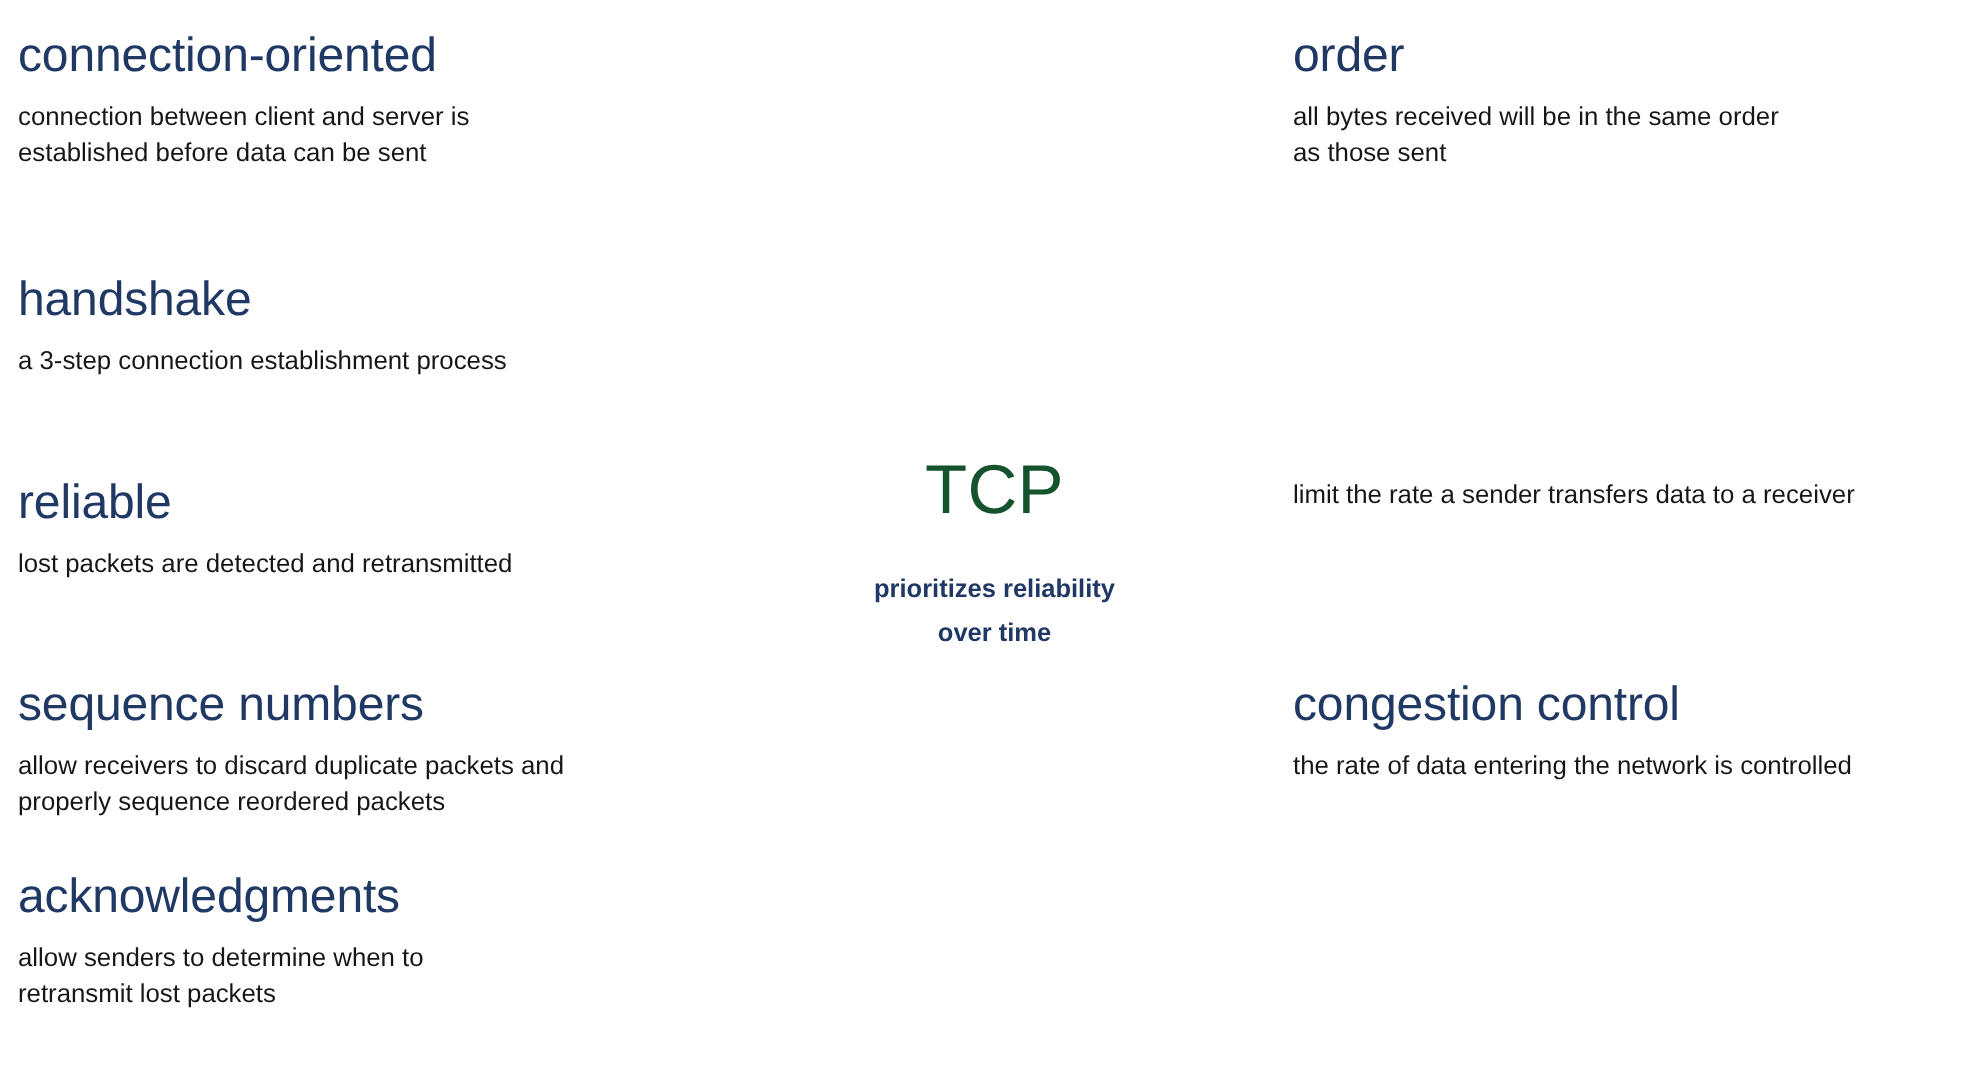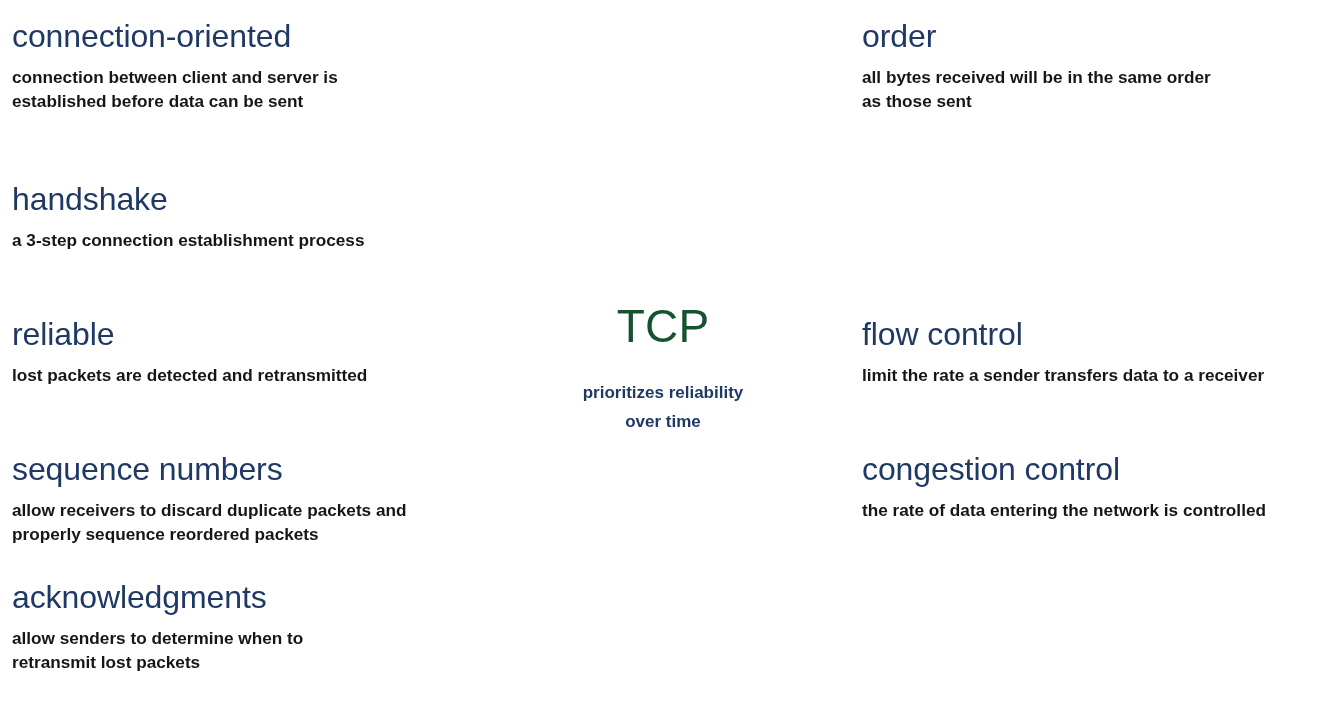--- a/index.html
+++ b/index.html
@@ -34,21 +34,21 @@
     font-size: 32px;
     font-weight: 400;
     line-height: 1.08;
     letter-spacing: -0.1px;
     margin: 0 0 11px 0;
     white-space: nowrap;
   }
   .term-desc {
     color: #161616;
     font-size: 17.2px;
-    font-weight: 700;
+    font-weight: 400;
     line-height: 24px;
     margin: 0;
   }
   .term-desc .line {
     display: block;
     white-space: nowrap;
   }
 
   
   .col-left  { left: 12px; }
@@ -142,21 +142,20 @@
   <div class="term-block col-right row-1">
     <h2 class="term-title">order</h2>
     <p class="term-desc">
       <span class="line">all bytes received will be in the same order</span>
       <span class="line">as those sent</span>
     </p>
   </div>
 
 
   <div class="term-block col-right row-3">
-    <h2 class="term-title">flow control</h2>
     <p class="term-desc">
       <span class="line">limit the rate a sender transfers data to a receiver</span>
     </p>
   </div>
 
   <div class="term-block col-right row-4">
     <h2 class="term-title">congestion control</h2>
     <p class="term-desc">
       <span class="line">the rate of data entering the network is controlled</span>
     </p>

